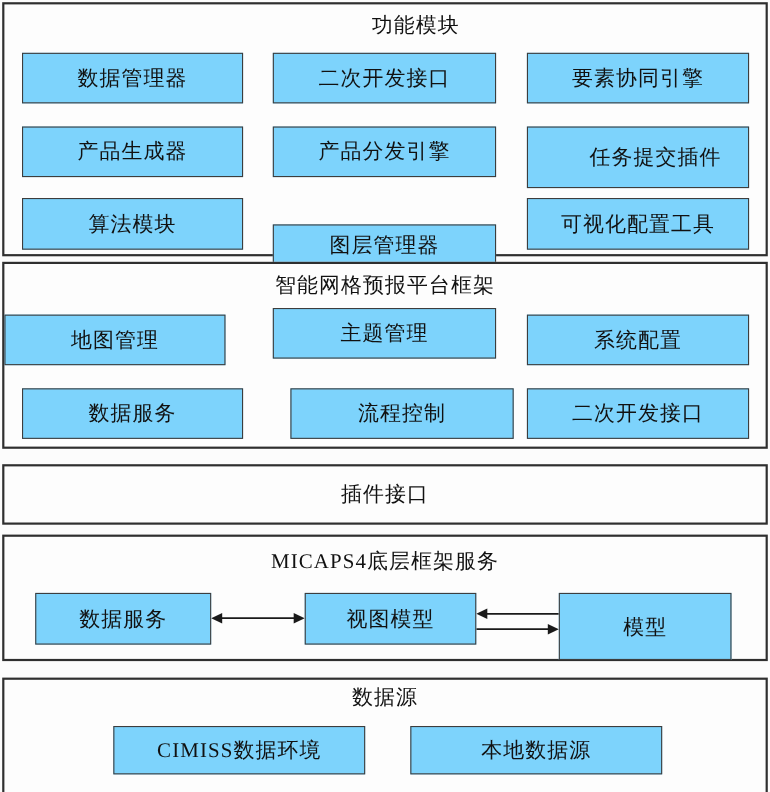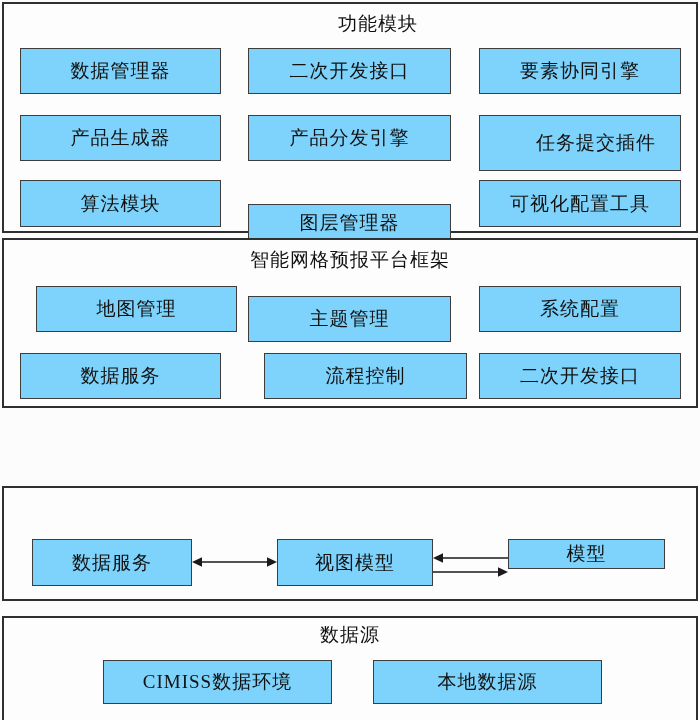--- a/index.html
+++ b/index.html
@@ -78,33 +78,37 @@
     <div class="node" style="left:16px;  top:111px; width:201px; height:46px;">产品生成器</div>
     <div class="node" style="left:244px; top:111px; width:203px; height:46px;">产品分发引擎</div>
     <div class="node" style="left:475px; top:111px; width:202px; height:56px;padding-left:32px;">任务提交插件</div>
     <div class="node" style="left:16px;  top:176px; width:201px; height:47px;">算法模块</div>
     <div class="node" style="left:244px; top:176px; width:203px; height:37px;margin-top:24px;">图层管理器</div>
     <div class="node" style="left:475px; top:176px; width:202px; height:47px;">可视化配置工具</div>
   </div>
 
   <div class="layer" id="layer2">
     <div class="layer-title" style="top:9px;">智能网格预报平台框架</div>
-    <div class="node" style="left:32px;  top:46px;  width:201px; height:46px;">地图管理</div>
-    <div class="node" style="left:244px; top:56px;  width:203px; height:46px;">主题管理</div>
+    <div class="node" style="left:0;  top:46px;  width:201px; height:46px;">地图管理</div>
+    <div class="node" style="left:244px; top:40px;  width:203px; height:46px;">主题管理</div>
     <div class="node" style="left:475px; top:46px;  width:202px; height:46px;">系统配置</div>
     <div class="node" style="left:16px;  top:113px; width:201px; height:46px;">数据服务</div>
     <div class="node" style="left:244px; top:113px; width:203px; height:46px;margin-left:16px;">流程控制</div>
     <div class="node" style="left:475px; top:113px; width:202px; height:46px;">二次开发接口</div>
   </div>
 
+  <div class="layer" id="layer3">
+    <div class="layer-title">插件接口</div>
+  </div>
 
   <div class="layer" id="layer4">
+    <div class="layer-title" style="top:12px;">MICAPS4底层框架服务</div>
     <div class="node" style="left:28px;  top:51px; width:160px; height:47px;">数据服务</div>
     <div class="node" style="left:273px; top:51px; width:156px; height:47px;">视图模型</div>
-    <div class="node" style="left:504px; top:51px; width:157px; height:30px;">模型</div>
+    <div class="node" style="left:504px; top:51px; width:157px; height:61px;">模型</div>
 
     <svg class="arrow" style="left:188px; top:68px;" width="85" height="12" viewBox="0 0 85 12">
       <line x1="8" y1="6" x2="77" y2="6"></line>
       <polygon points="0,6 10,1.2 10,10.8"></polygon>
       <polygon points="85,6 75,1.2 75,10.8"></polygon>
     </svg>
 
     <svg class="arrow" style="left:429px; top:64px;" width="75" height="12" viewBox="0 0 75 12">
       <line x1="9" y1="6" x2="75" y2="6"></line>
       <polygon points="0,6 10,1.2 10,10.8"></polygon>

